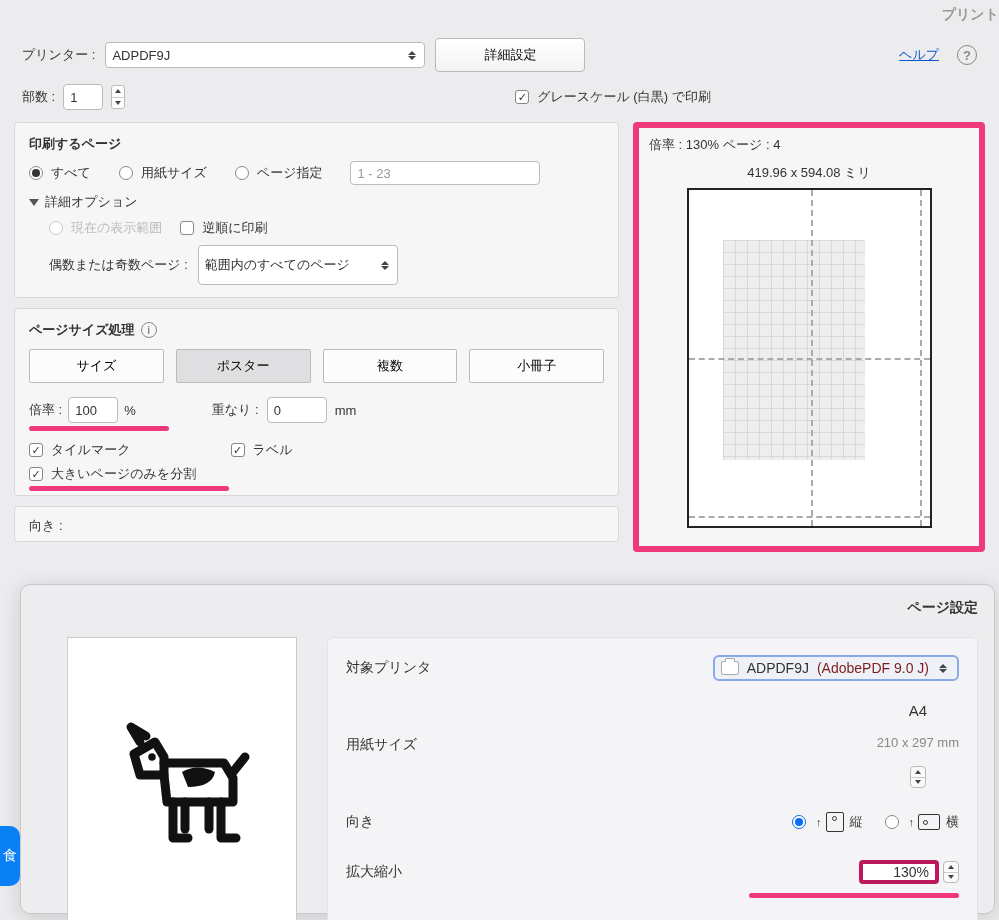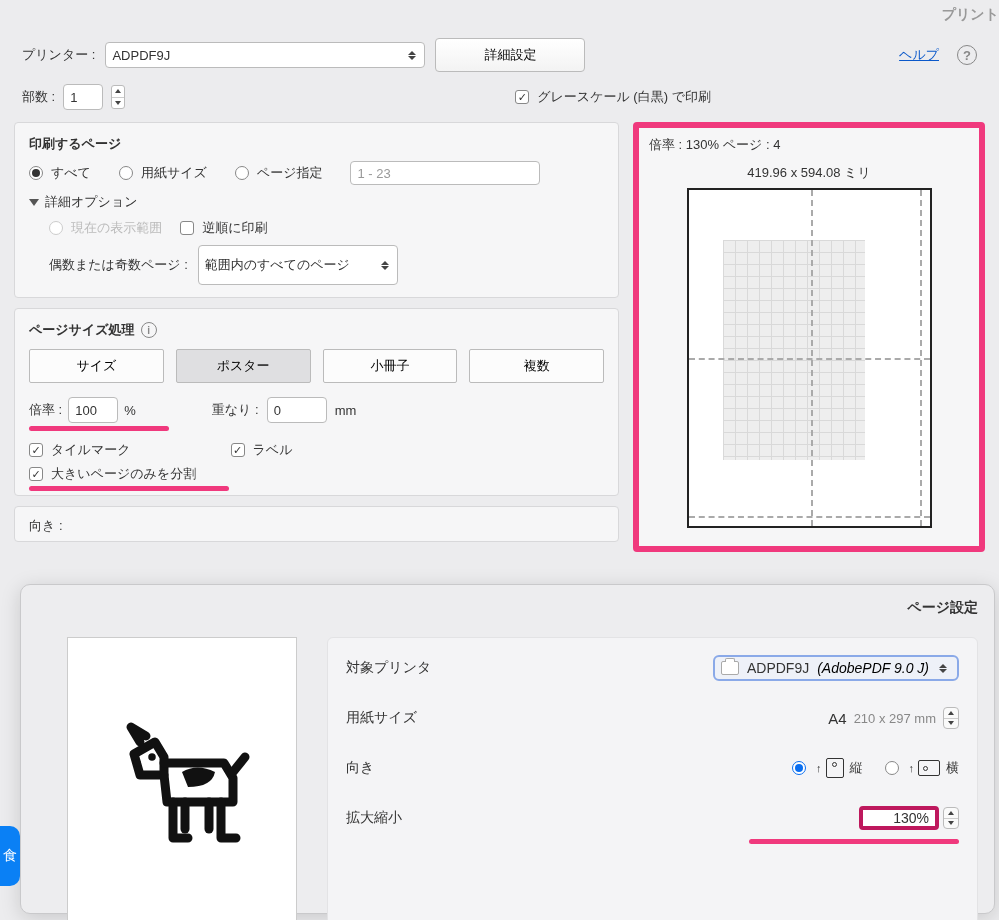--- a/index.html
+++ b/index.html
@@ -203,28 +203,28 @@
     border:2px solid #8aa9e8; border-radius:6px;
     background:#eef1f8; padding:3px 8px 3px 6px;
   }
   .printer-chip .icon-printer {
     width:18px;height:14px;border:1.5px solid #aaa;border-radius:2px;background:#fff;position:relative;
   }
   .printer-chip .slot {
     position:absolute;left:3px;right:3px;top:-4px;height:4px;border:1.5px solid #aaa;border-bottom:none;border-radius:2px 2px 0 0;background:#fff;
   }
   .chip-text { font-size:14px;}
-  .chip-sub { color:#000000;font-style:italic;}
+  .chip-sub { color:#7f1d1d;}
   .mini-stepper {
     width:16px;height:22px;border:1px solid #bbb;border-radius:4px;background:#fafafa;
     display:flex;flex-direction:column;
   }
   .mini-stepper div{flex:1;display:flex;align-items:center;justify-content:center;}
   .mini-stepper div:first-child{border-bottom:1px solid #ccc;}
-  .paper-size { display:flex; align-items:center; gap:7px;}
+  .paper-size { display:flex; align-items:center; gap:16px;flex-direction:column;}
   .a4 { font-size:15px; font-weight:500;}
   .a4-sub { color:#888; font-size:13px;}
   .orient-controls { display:flex; align-items:center; gap:6px;}
   .orient-icon {
     width:18px;height:20px;border:1.5px solid #333;border-radius:2px;display:inline-flex;align-items:center;justify-content:center;font-size:10px;color:#333;position:relative;
   }
   .orient-icon.landscape { width:22px; height:16px;}
   .orient-icon .head { width:5px;height:5px;border:1.2px solid #333;border-radius:50%;position:absolute;top:3px;}
   .orient-icon.landscape .head { left:4px; top:5px;}
   .scale-box { display:flex; align-items:center; gap:4px;}
@@ -323,22 +323,22 @@
       </div>
 
       <div class="panel">
         <div class="psize-head">
           <h4 style="margin:0">ページサイズ処理</h4>
           <span class="info-circle">i</span>
         </div>
         <div class="seg">
           <button>サイズ</button>
           <button class="active">ポスター</button>
+          <button>複数</button>
           <button>小冊子</button>
-          <button>複数</button>
         </div>
         <div class="scale-row">
           <div style="position:relative;display:flex;align-items:center;gap:6px;">
             <span>倍率 :</span>
             <div class="text-input scale-input">100</div>
             <span>%</span>
             <span class="pink-underline" style="left:0;bottom:-8px;width:140px;"></span>
           </div>
           <div style="width:60px;"></div>
           <span>重なり :</span>

